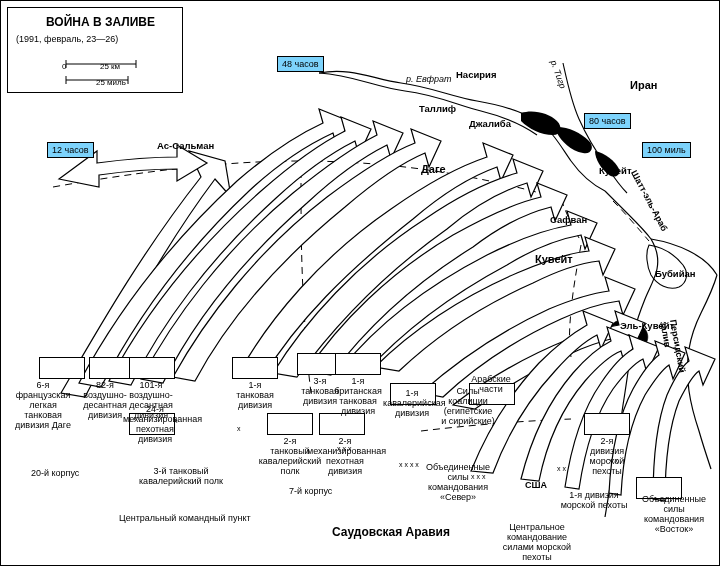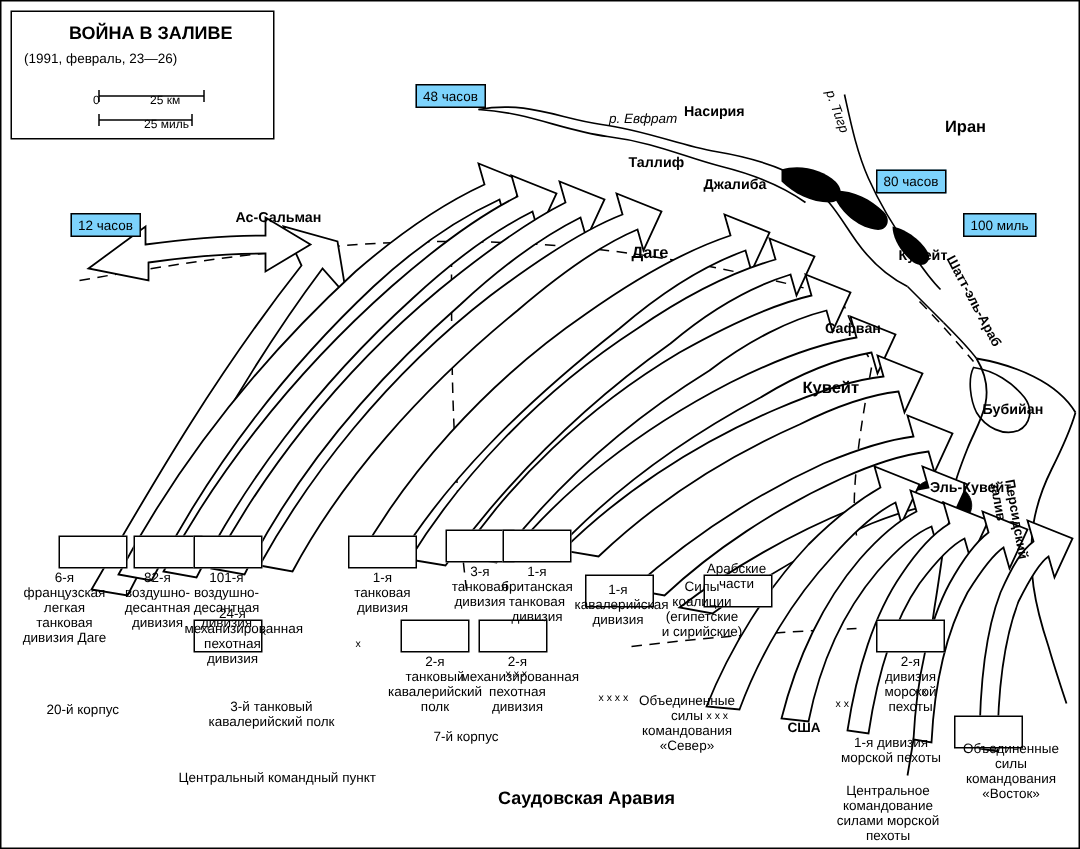--- a/index.html
+++ b/index.html
@@ -176,17 +176,17 @@
   <div class="lbl ctr" style="left:431px;top:386px;width:72px;">Силы<br>коалиции<br>(египетские<br>и сирийские)</div>
   <div class="lbl ctr" style="left:464px;top:374px;width:52px;">Арабские<br>части</div>
   <div class="lbl ctr" style="left:576px;top:436px;width:60px;">2-я<br>дивизия<br>морской<br>пехоты</div>
   <div class="lbl ctr" style="left:556px;top:490px;width:74px;">1-я дивизия<br>морской пехоты</div>
 
   <div class="lbl" style="left:30px;top:468px;">20-й корпус</div>
   <div class="lbl" style="left:288px;top:486px;">7-й корпус</div>
   <div class="lbl" style="left:118px;top:513px;">Центральный командный пункт</div>
 
   <div class="lbl ctr" style="left:418px;top:462px;width:78px;">Объединенные<br>силы<br>командования<br>«Север»</div>
-  <div class="lbl ctr" style="left:548px;top:522px;width:86px;">Центральное<br>командование<br>силами морской<br>пехоты</div>
+  <div class="lbl ctr" style="left:493px;top:522px;width:86px;">Центральное<br>командование<br>силами морской<br>пехоты</div>
   <div class="lbl ctr" style="left:634px;top:494px;width:78px;">Объединенные<br>силы<br>командования<br>«Восток»</div>
   <div class="lbl bold" style="left:524px;top:480px;">США</div>
 
 </div>
 
 </body></html>

